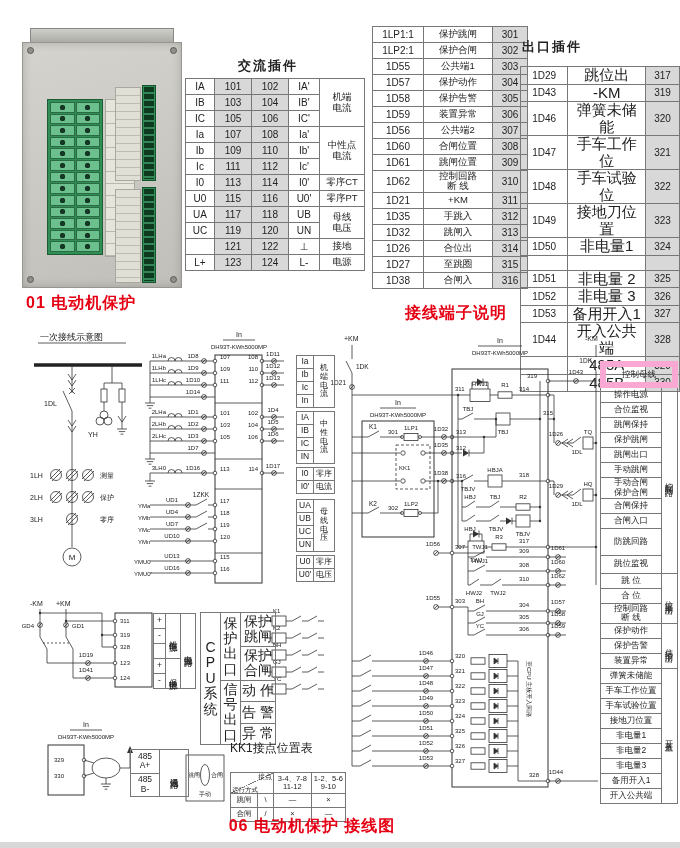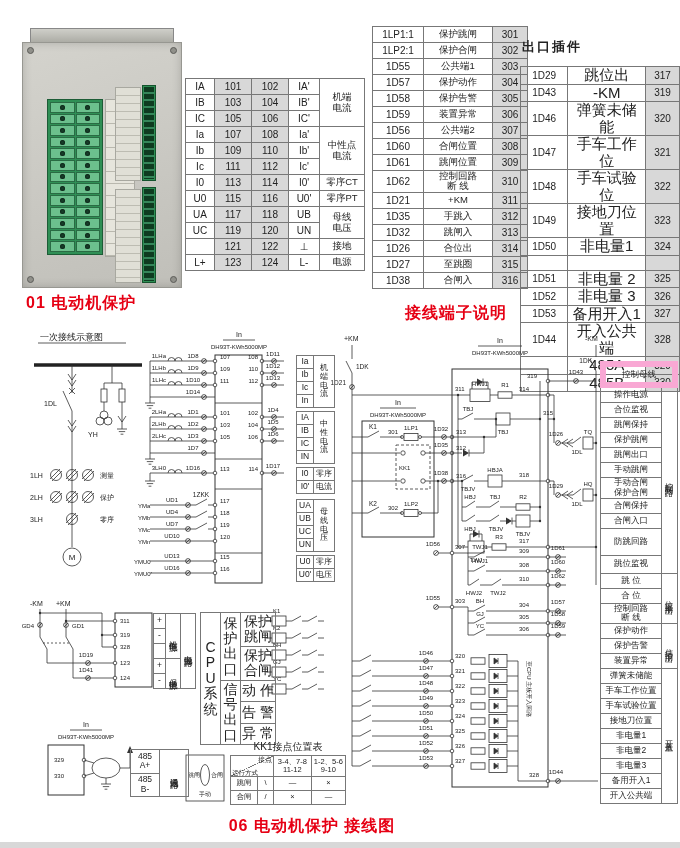--- a/index.html
+++ b/index.html
@@ -51,21 +51,21 @@
   .ltab td{font-size:8.5px;height:12px;padding:0}
   .ltab .c1{width:16px}.ltab .c2{width:20px;font-size:8px}
   .ptable td{font-size:8.5px;height:14px;padding:0}
   .vert{writing-mode:vertical-rl;text-orientation:upright;letter-spacing:1px;width:14px}
   .ctable td{font-size:8.5px;height:22px;padding:0;width:28px}
   .cputable td{font-size:14px;height:16px;padding:1px}
   .cputable .sys{width:17px;word-break:break-all}
   .cputable .out{width:17px;word-break:break-all}
   .cputable .nm{width:32px}
   .kktable td{font-size:7.5px;height:13px;padding:0 1px}
-  .kk-ttl{font-size:10px;text-align:center;margin-bottom:1px}
+  .kk-ttl{font-size:12px;text-align:left;margin-bottom:15px}
   .diag{position:relative;width:42px;height:20px;
      background:linear-gradient(to bottom right,transparent 49.2%,#777 49.2%,#777 50.8%,transparent 50.8%)}
   .diag-a{position:absolute;right:1px;top:0;font-size:7px}
   .diag-b{position:absolute;left:1px;bottom:0;font-size:6.5px}
   
   svg{position:absolute;left:0;top:325px}
   .w{stroke:#333;stroke-width:.8;fill:none}
   .bk{stroke:#333;stroke-width:1;fill:none}
   text{fill:#222;font-family:"Liberation Sans",sans-serif}
   .t6{font-size:6px}.t65{font-size:6.5px}.t7{font-size:7px}.t8{font-size:8px}.t9{font-size:9px}
@@ -119,20 +119,21 @@
       <div class="conn" style="left:119px;top:42px;height:96px">
           <div class="conn-inner"></div>
         </div>
       <div class="conn" style="left:119px;top:144px;height:96px">
           <div class="conn-inner"></div>
         </div>
     </div>
   </div>
   <div class="abs red" style="left:26px;top:293px">01 电动机保护</div>
 
+  <div class="abs ttl" style="left:185px;top:57px;width:166px">交流插件</div>
   <table class="abs actable" style="left:185px;top:78px">
     <tbody>
         <tr>
           <td class="ca">IA</td>
           <td class="num">101</td>
           <td class="num">102</td>
           <td class="cb">IA'</td>
           <td class="cg pre" rowspan="3">机端
 电流</td>
         </tr>

